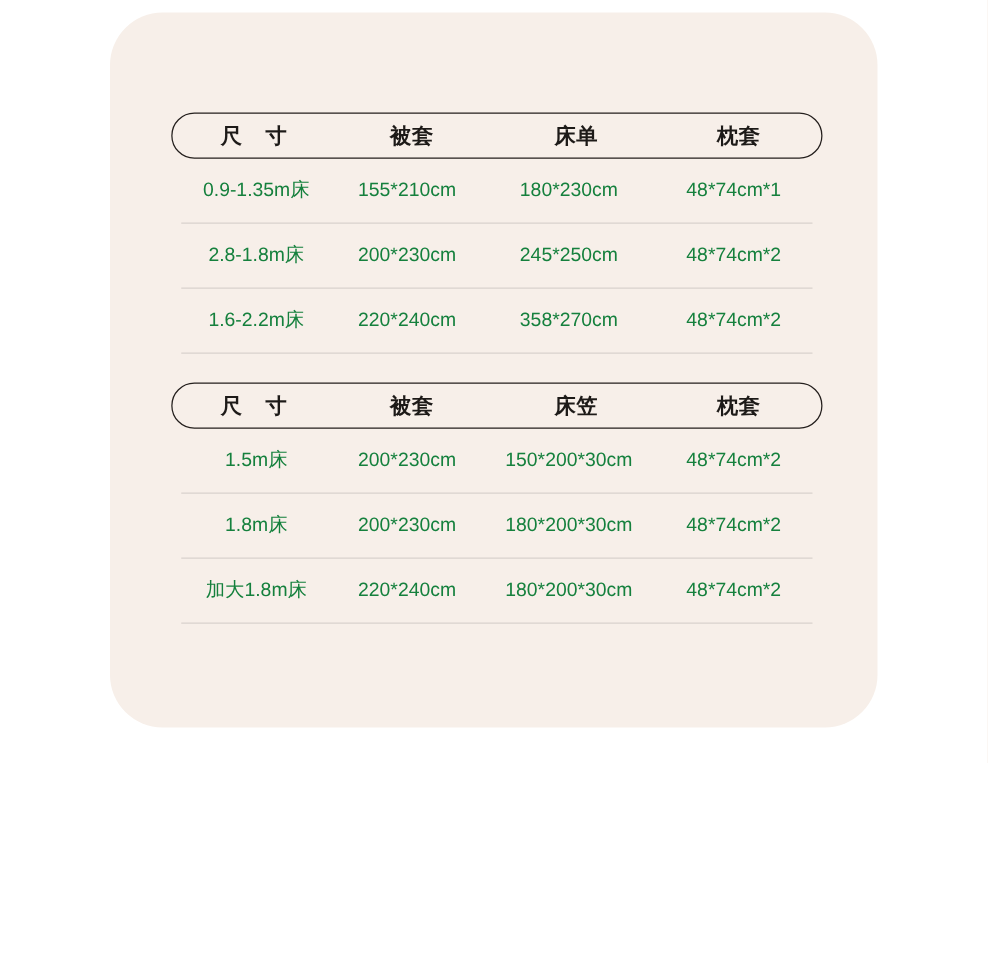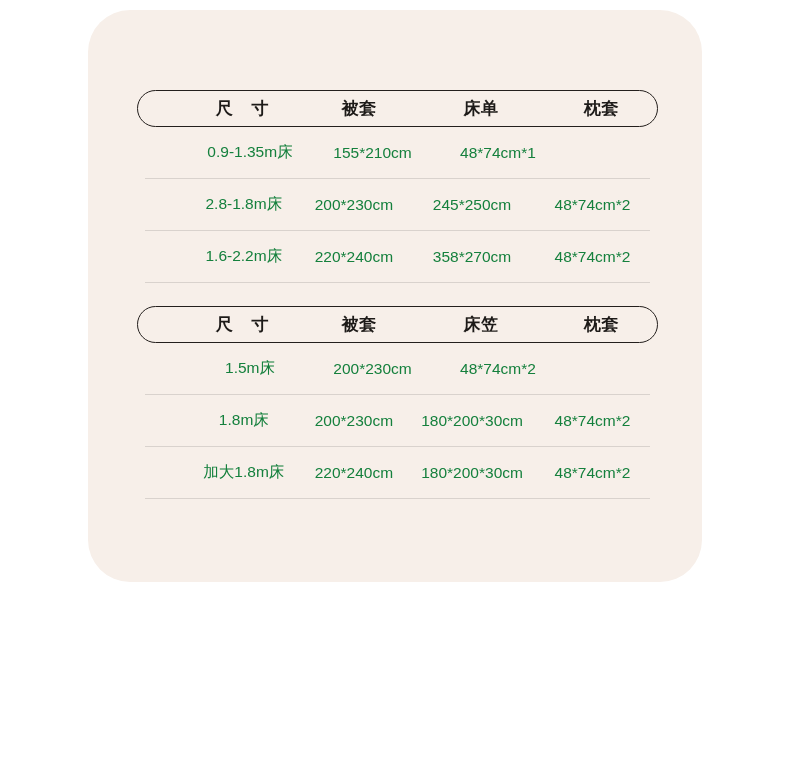--- a/index.html
+++ b/index.html
@@ -72,21 +72,21 @@
   }
 
   .table-row .cell {
     font-size: 15.5px;
     color: #15803d;
     text-align: center;
     white-space: nowrap;
   }
 
   
-  .cell.col-0 { width: 122px; padding-left: 44px; }
+  .cell.col-0 { width: 122px; }
   .cell.col-1 { width: 123px; }
   .cell.col-2 { width: 140px; }
   .cell.col-3 { width: 128px; }
 
   .table-header-pill .cell.col-0 { width: 130px; }
   .table-header-pill .cell.col-1 { width: 123px; }
   .table-header-pill .cell.col-2 { width: 140px; text-align: center; }
   .table-header-pill .cell.col-3 { width: 120px; }
 </style>
 </head>
@@ -98,20 +98,21 @@
     <div class="table-header-pill">
       <div class="cell col-0 col-size">尺 寸</div>
       <div class="cell col-1">被套</div>
       <div class="cell col-2">床单</div>
       <div class="cell col-3">枕套</div>
     </div>
     <div class="table-body">
       <div class="table-row">
         <div class="cell col-0">0.9-1.35m床</div>
         <div class="cell col-1">155*210cm</div>
+        <div class="cell col-2">180*230cm</div>
         <div class="cell col-3">48*74cm*1</div>
       </div>
       <div class="table-row">
         <div class="cell col-0">2.8-1.8m床</div>
         <div class="cell col-1">200*230cm</div>
         <div class="cell col-2">245*250cm</div>
         <div class="cell col-3">48*74cm*2</div>
       </div>
       <div class="table-row">
         <div class="cell col-0">1.6-2.2m床</div>
@@ -126,20 +127,21 @@
     <div class="table-header-pill">
       <div class="cell col-0 col-size">尺 寸</div>
       <div class="cell col-1">被套</div>
       <div class="cell col-2">床笠</div>
       <div class="cell col-3">枕套</div>
     </div>
     <div class="table-body">
       <div class="table-row">
         <div class="cell col-0">1.5m床</div>
         <div class="cell col-1">200*230cm</div>
+        <div class="cell col-2">150*200*30cm</div>
         <div class="cell col-3">48*74cm*2</div>
       </div>
       <div class="table-row">
         <div class="cell col-0">1.8m床</div>
         <div class="cell col-1">200*230cm</div>
         <div class="cell col-2">180*200*30cm</div>
         <div class="cell col-3">48*74cm*2</div>
       </div>
       <div class="table-row">
         <div class="cell col-0">加大1.8m床</div>

